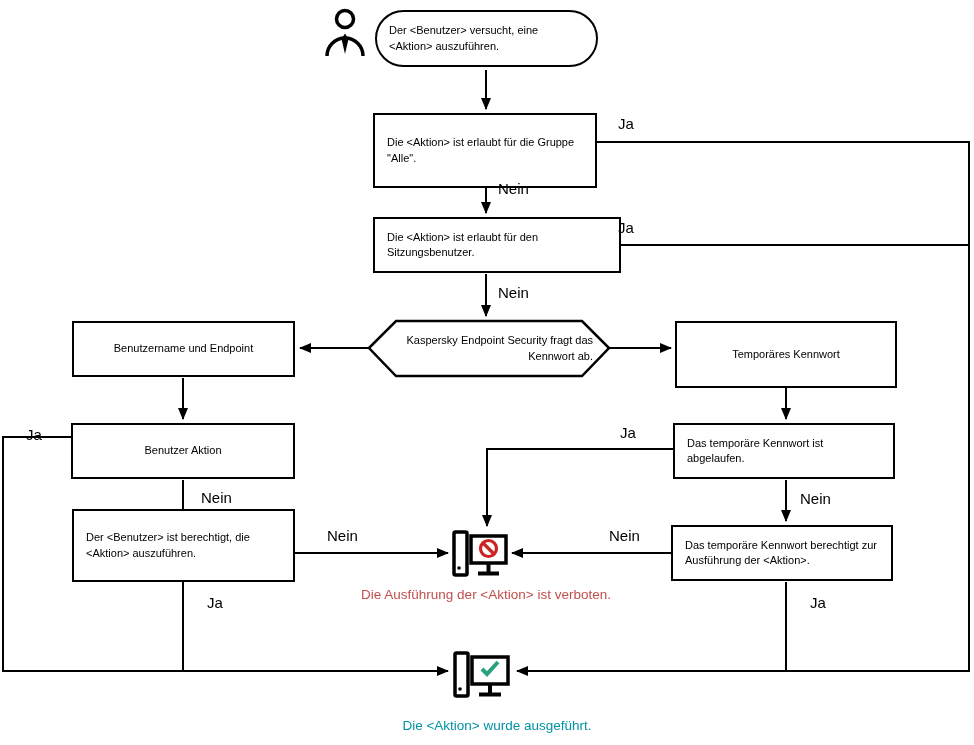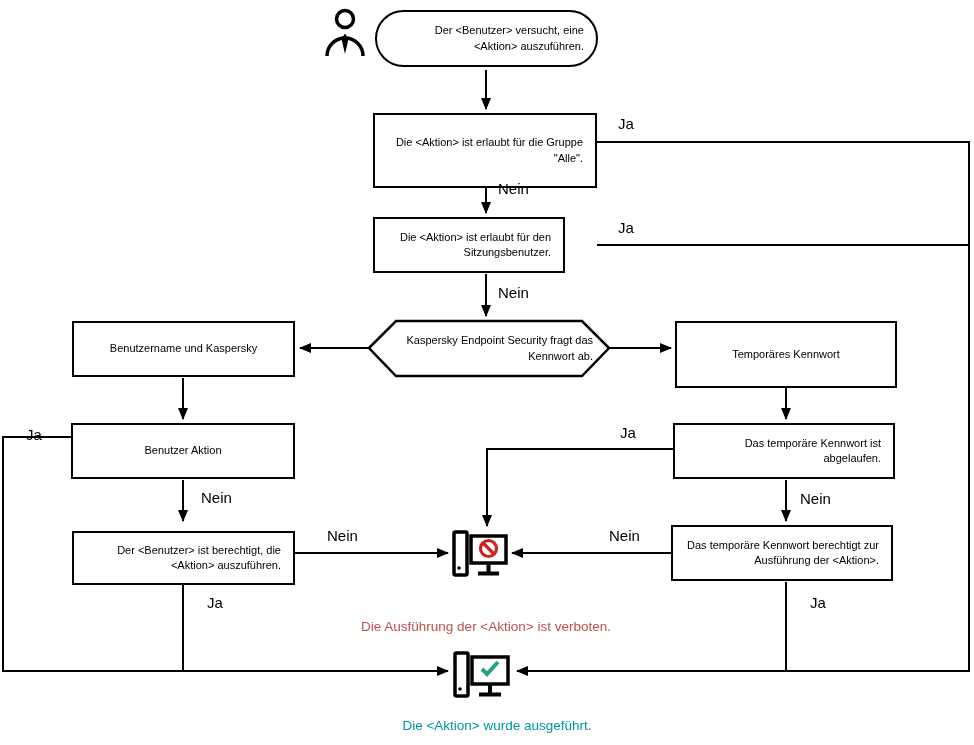--- a/index.html
+++ b/index.html
@@ -4,21 +4,21 @@
 <style>
   html,body{margin:0;padding:0;background:#fff;}
   .canvas{
     position:relative;width:974px;height:745px;background:#fff;overflow:hidden;
     font-family:"Liberation Sans",sans-serif;color:#000;
   }
   .abs{position:absolute;}
   svg.connectors{position:absolute;left:0;top:0;width:974px;height:745px;}
   .node{
     position:absolute;display:flex;align-items:center;justify-content:center;
-    text-align:right;border:2.5px solid #000;background:#fff;
+    text-align:left;border:2.5px solid #000;background:#fff;
     font-size:11px;line-height:1.4;padding:2px 12px;box-sizing:border-box;
   }
   .pill{border-radius:29px;}
   .hex-text{
     position:absolute;display:flex;align-items:center;justify-content:center;
     text-align:right;font-size:11px;line-height:1.4;
   }
   .edge-label{position:absolute;font-size:15px;}
   .caption{
     position:absolute;text-align:center;font-size:13.5px;line-height:1.3;
@@ -78,31 +78,31 @@
   <svg class="abs" style="left:325px;top:8px" width="40" height="49" viewBox="0 0 40 49" xmlns="http://www.w3.org/2000/svg">
     <circle cx="20" cy="11" r="8.5" fill="none" stroke="#000" stroke-width="3.5"></circle>
     <path d="M2,48 A18,18 0 0 1 38,48" fill="none" stroke="#000" stroke-width="3.5"></path>
     <path d="M20,25.5 l-3.5,5.5 l3.5,15 l3.5,-15 Z" fill="#000"></path>
   </svg>
 
   <div class="node pill" style="left:375px;top:10px;width:223px;height:57px">Der &lt;Benutzer&gt; versucht, eine &lt;Aktion&gt; auszuführen.</div>
 
   <div class="node" style="left:373px;top:113px;width:224px;height:75px">Die &lt;Aktion&gt; ist erlaubt für die Gruppe "Alle".</div>
 
-  <div class="node" style="left:373px;top:217px;width:192px;height:56px">Die &lt;Aktion&gt; ist erlaubt für den Sitzungsbenutzer.</div>
+  <div class="node" style="left:373px;top:217px;width:248px;height:56px">Die &lt;Aktion&gt; ist erlaubt für den Sitzungsbenutzer.</div>
 
   <div class="hex-text" style="left:385px;top:324px;width:208px;height:49px">Kaspersky Endpoint Security fragt das Kennwort ab.</div>
 
-  <div class="node" style="left:72px;top:321px;width:223px;height:56px">Benutzername und Kaspersky</div>
+  <div class="node" style="left:72px;top:321px;width:223px;height:56px">Benutzername und Endpoint</div>
 
   <div class="node" style="left:675px;top:321px;width:222px;height:67px">Temporäres Kennwort</div>
 
   <div class="node" style="left:71px;top:423px;width:224px;height:56px">Benutzer Aktion</div>
 
-  <div class="node" style="left:72px;top:531px;width:223px;height:54px">Der &lt;Benutzer&gt; ist berechtigt, die &lt;Aktion&gt; auszuführen.</div>
+  <div class="node" style="left:72px;top:509px;width:223px;height:73px">Der &lt;Benutzer&gt; ist berechtigt, die &lt;Aktion&gt; auszuführen.</div>
 
   <div class="node" style="left:673px;top:423px;width:222px;height:56px">Das temporäre Kennwort ist abgelaufen.</div>
 
   <div class="node" style="left:671px;top:525px;width:222px;height:56px">Das temporäre Kennwort berechtigt zur Ausführung der &lt;Aktion&gt;.</div>
 
   <svg class="abs" style="left:452px;top:530px" width="56" height="48" viewBox="0 0 56 48" xmlns="http://www.w3.org/2000/svg">
     <rect x="2" y="2" width="13" height="43" rx="1.5" fill="#fff" stroke="#000" stroke-width="3.5"></rect>
     <circle cx="7" cy="38" r="1.8" fill="#000"></circle>
     <rect x="19" y="6" width="35" height="27" fill="#fff" stroke="#000" stroke-width="3.5"></rect>
     <line x1="36.5" y1="33" x2="36.5" y2="42" stroke="#000" stroke-width="4"></line>
@@ -126,17 +126,17 @@
   <div class="edge-label" style="left:498px;top:284px">Nein</div>
   <div class="edge-label" style="left:26px;top:426px">Ja</div>
   <div class="edge-label" style="left:201px;top:489px">Nein</div>
   <div class="edge-label" style="left:327px;top:527px">Nein</div>
   <div class="edge-label" style="left:207px;top:594px">Ja</div>
   <div class="edge-label" style="left:620px;top:424px">Ja</div>
   <div class="edge-label" style="left:800px;top:490px">Nein</div>
   <div class="edge-label" style="left:609px;top:527px">Nein</div>
   <div class="edge-label" style="left:810px;top:594px">Ja</div>
 
-  <div class="caption" style="left: 346px; top: 586px; width: 280px; color: rgb(192, 80, 77); margin-top: 32px;">Die Ausführung der &lt;Aktion&gt; ist verboten.</div>
+  <div class="caption" style="left: 346px; top: 586px; width: 280px; color: rgb(192, 80, 77);">Die Ausführung der &lt;Aktion&gt; ist verboten.</div>
 
   <div class="caption" style="left: 367px; top: 717px; width: 260px; color: rgb(0, 147, 163);">Die &lt;Aktion&gt; wurde ausgeführt.</div>
 
 </div>
 
 </body></html>

